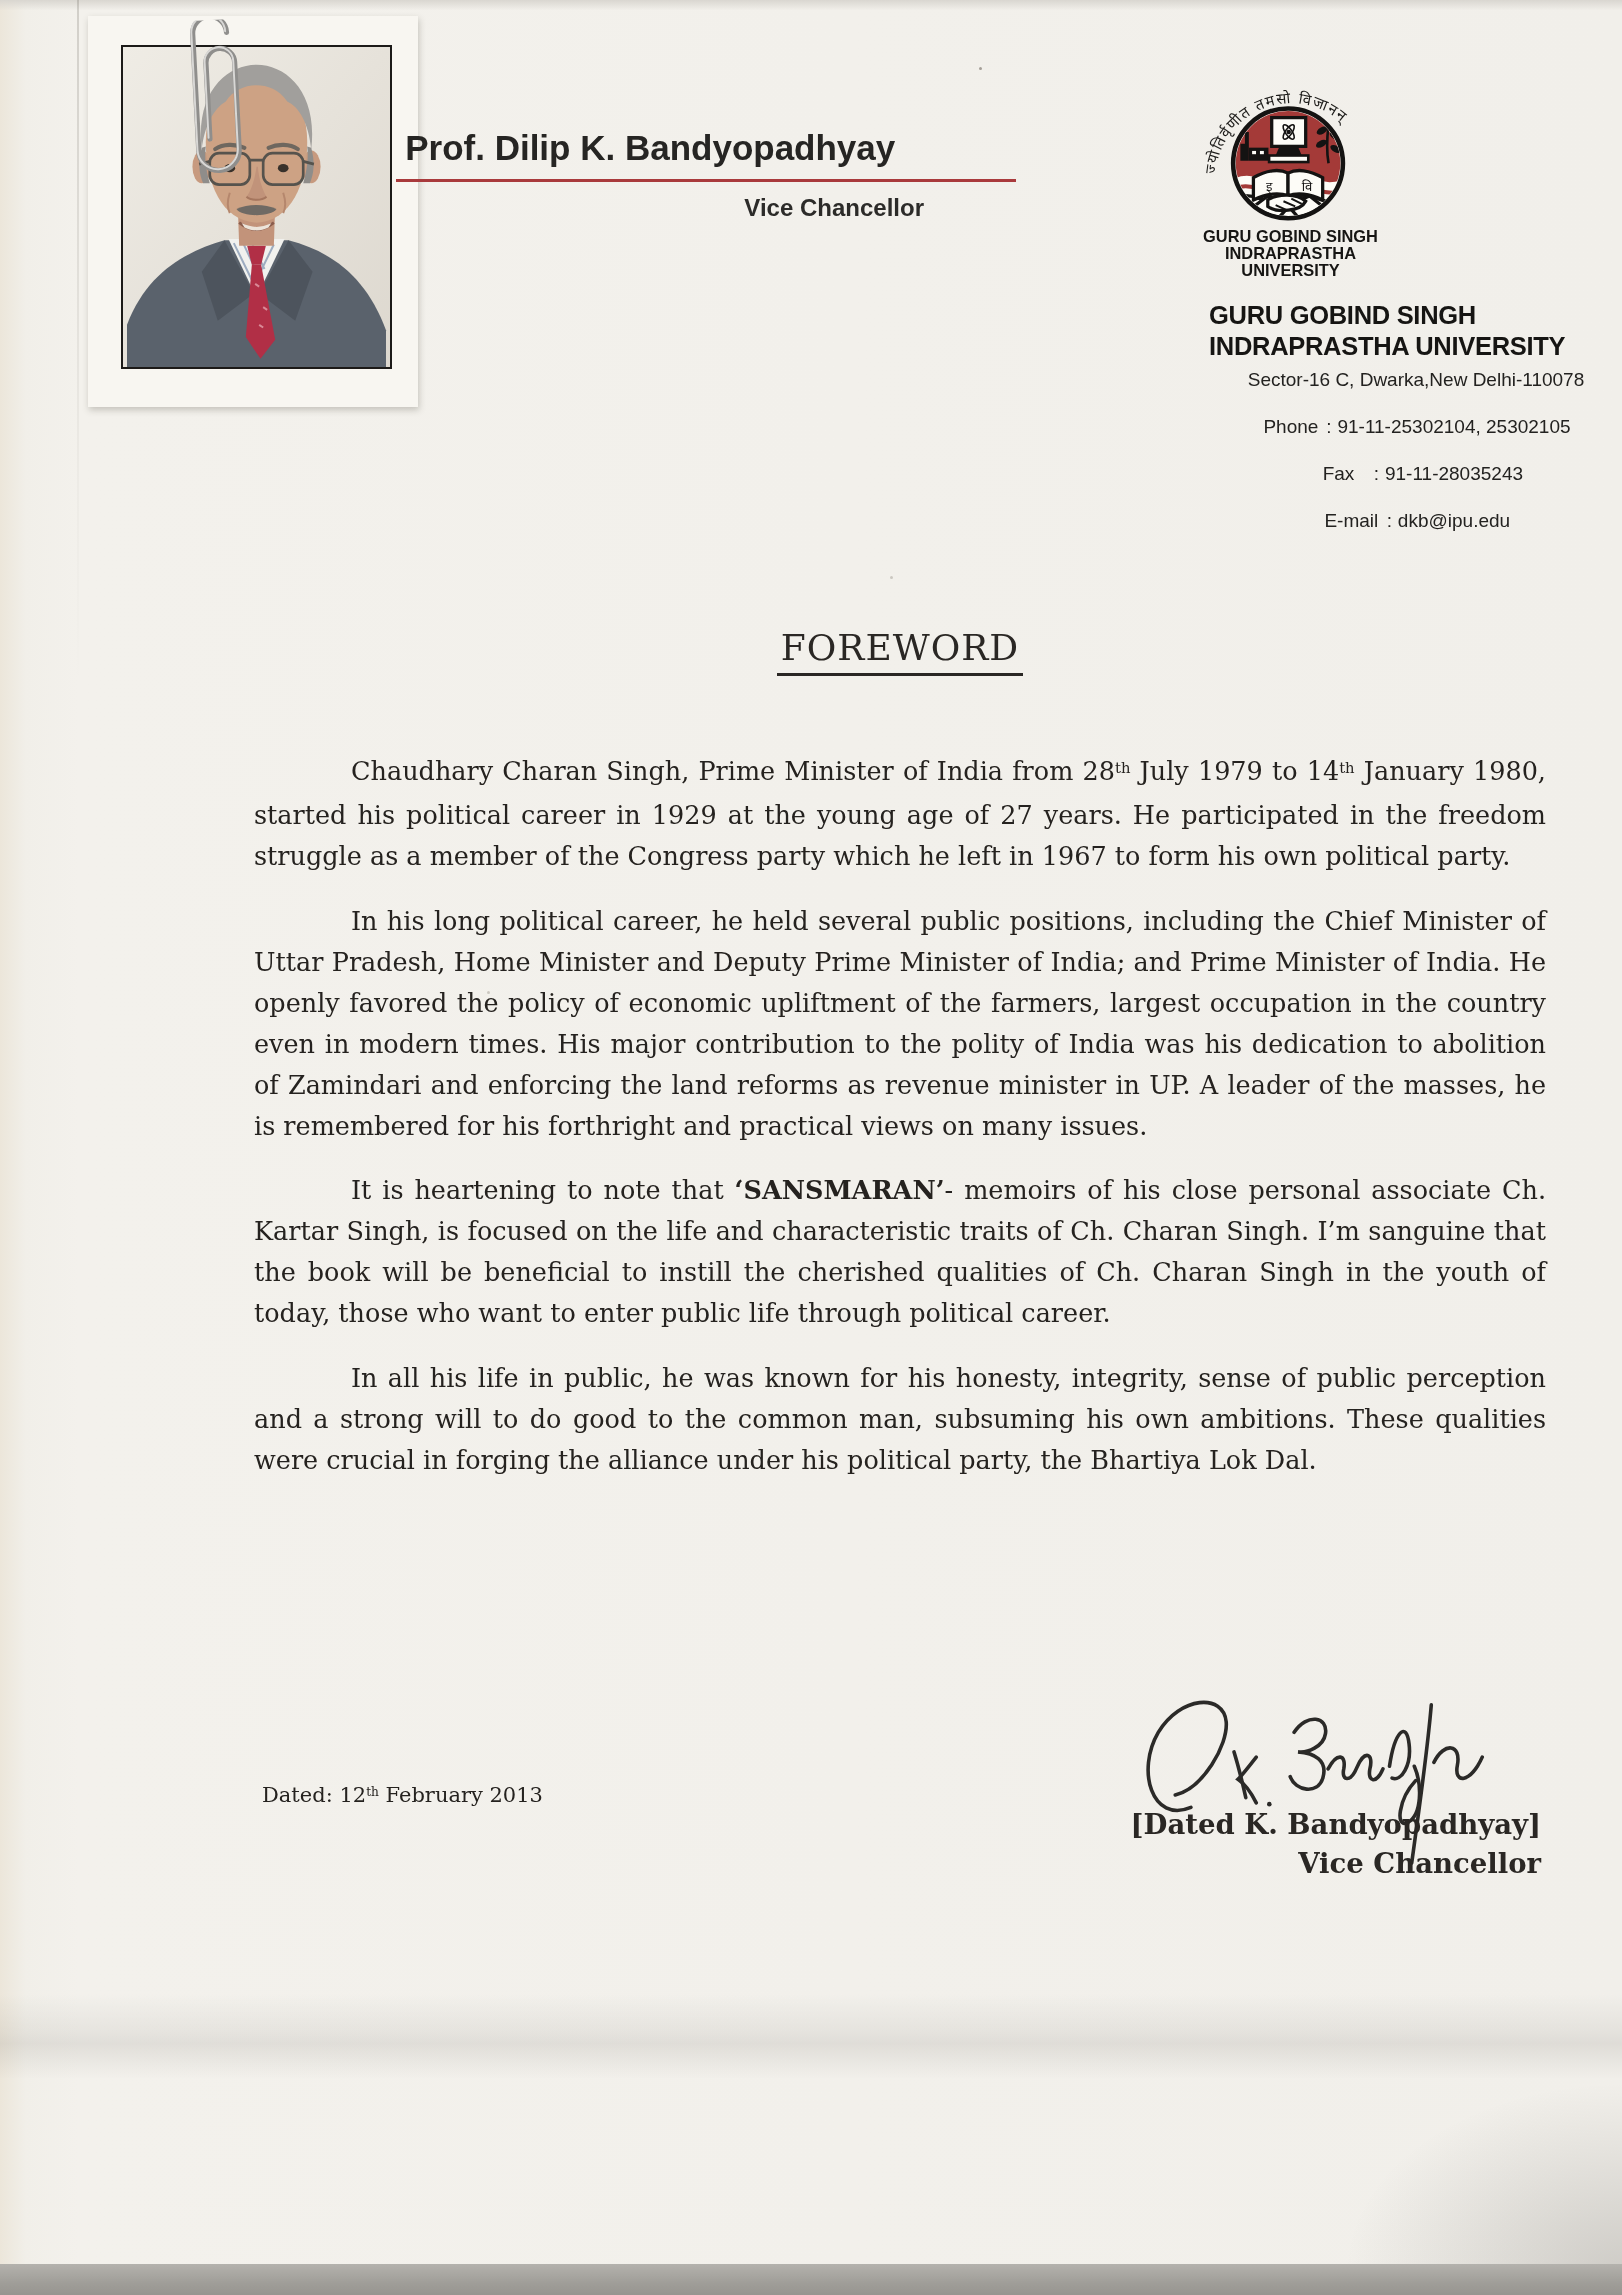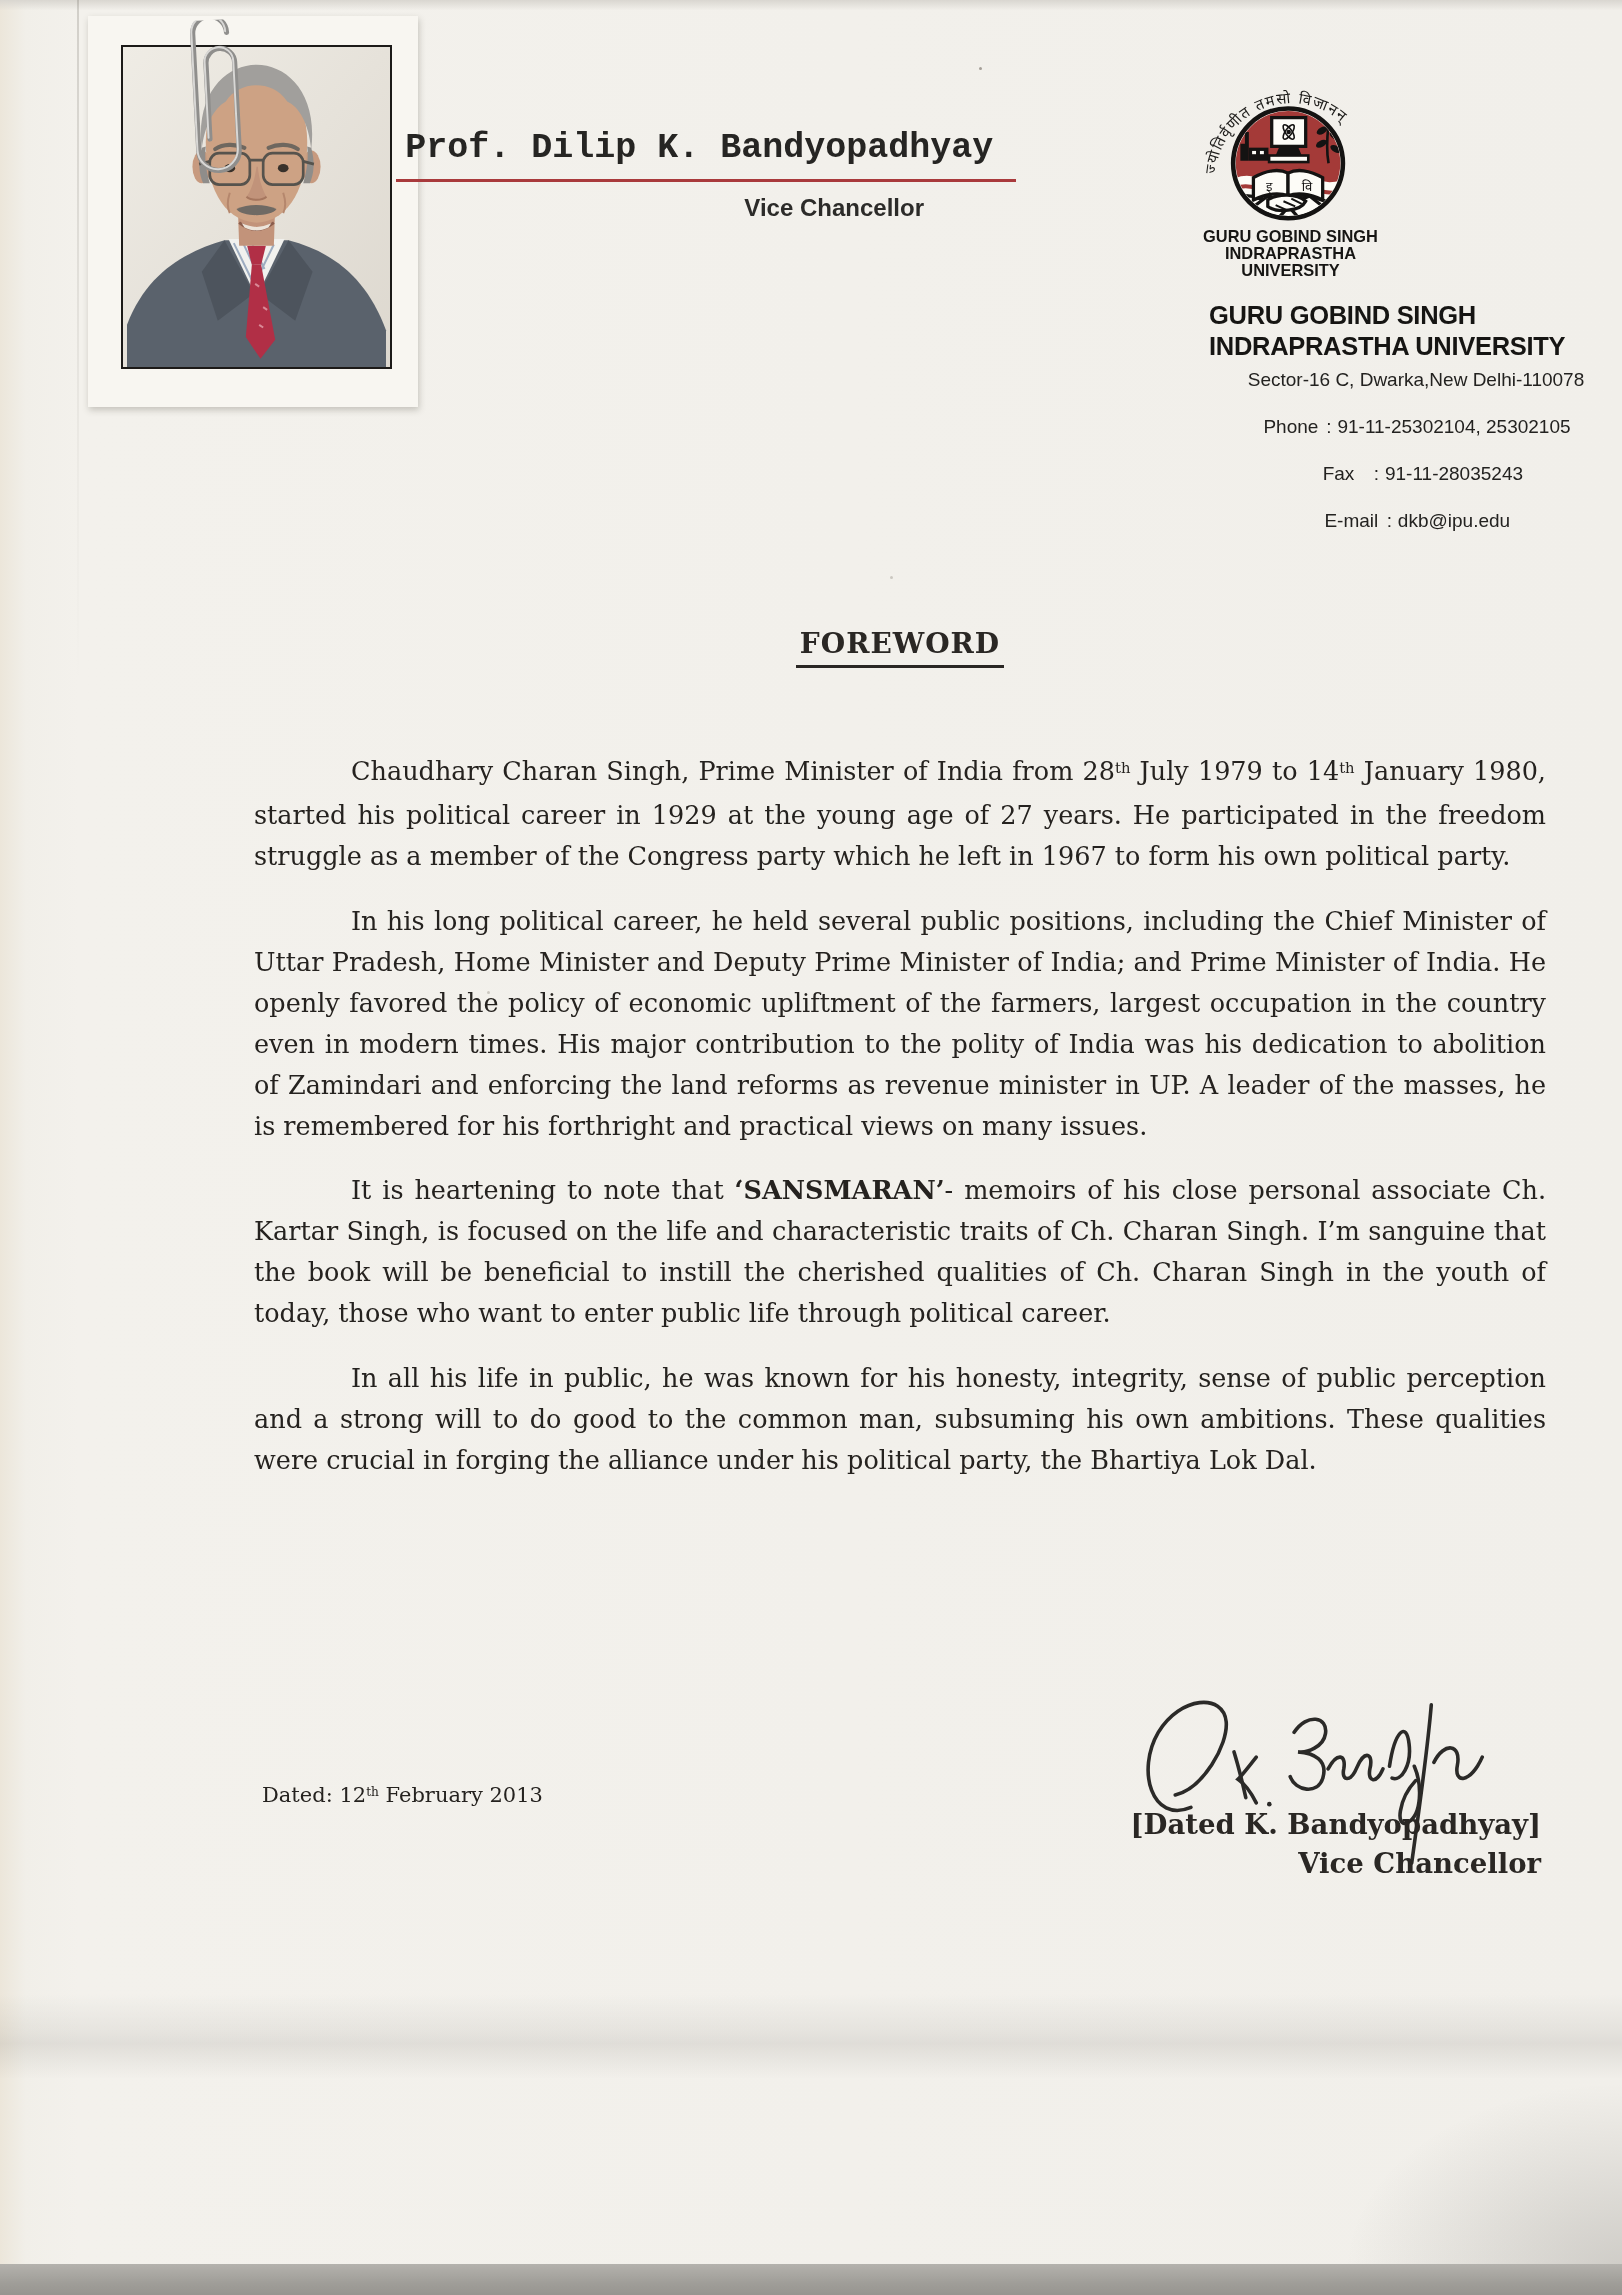--- a/index.html
+++ b/index.html
@@ -28,42 +28,42 @@
   
   .photo-card{position:absolute;left:88px;top:16.4px;width:330px;height:391px;
     background:#f8f6f1;box-shadow:1.3px 2.6px 6.5px rgba(60,55,45,.25);}
   .photo-frame{position:absolute;left:33px;top:29px;right:26px;bottom:38px;
     border:2.6px solid #1c1a18;}
   .photo-frame svg{display:block;width:100%;height:100%;}
   .paperclip{position:absolute;left:89px;top:3.9px;width:73px;height:175px;transform:rotate(-3deg);}
 
   
   .letterhead{position:absolute;left:396px;top:128px;width:620px;}
-  .lh-name{font-family:Liberation Mono, monospace;font-weight:bold;
+  .lh-name{font-family:Liberation Sans, sans-serif;font-weight:bold;
     font-size:35px;letter-spacing:0px;color:#262523;padding-left:9.2px;white-space:nowrap;}
   .lh-rule{margin-top:10.5px;height:3.3px;background:#a93a3c;}
   .lh-title{font-family:"Liberation Sans",sans-serif;font-weight:bold;font-size:24px;
     color:#2c2b29;text-align:right;padding-right:92px;margin-top:11.8px;}
 
   
   .emblem{position:absolute;left:1192px;top:81px;width:196px;height:149px;}
   .emblem-caption{position:absolute;left:1186px;top:228px;width:209px;text-align:center;
     font-family:"Liberation Sans",sans-serif;font-weight:bold;font-size:16.4px;line-height:17px;
     color:#161513;letter-spacing:0px;}
   .org-name{position:absolute;left:1209px;top:300px;width:393px;
     font-family:"Liberation Sans",sans-serif;font-weight:bold;font-size:25.5px;line-height:31px;
     color:#161513;letter-spacing:-0.3px;white-space:nowrap;}
   .addr{position:absolute;left:1209px;top:368px;width:414px;
     font-family:"Liberation Sans",sans-serif;font-size:19px;line-height:24px;color:#232220;white-space:nowrap;text-align:center;}
   .addr .c-label{display:inline-block;width:59px;margin-top:23px;}
   .addr .c-colon{display:inline-block;width:17px;}
 
   
   .heading-wrap{position:absolute;left:254px;top:627px;width:1292px;text-align:center;}
-  .heading{display:inline-block;font-weight:bold;font-size:28px;letter-spacing:1px;
+  .heading{display:inline-block;font-weight:normal;font-size:36px;letter-spacing:1px;
     color:#2a2724;border-bottom:3.3px solid #2a2724;padding:0 3.9px 4.6px 3.9px;}
   .body-text{position:absolute;left:254px;top:751px;width:1292px;
     font-size:25.5px;line-height:41px;text-align:justify;color:#25221f;}
   .body-text p{margin:0 0 23.6px 0;text-indent:97px;}
   .body-text sup, .dated sup{font-size:58%;position:relative;top:-0.5em;vertical-align:baseline;}
   .dated{position:absolute;left:262px;top:1783px;font-size:21px;color:#25221f;}
   .signature{position:absolute;left:1112px;top:1667px;width:393px;height:209px;}
   .signatory{position:absolute;right:82px;top:1805px;width:497px;text-align:right;
     font-weight:bold;font-size:27.5px;line-height:39px;color:#2a2724;}
 </style>

